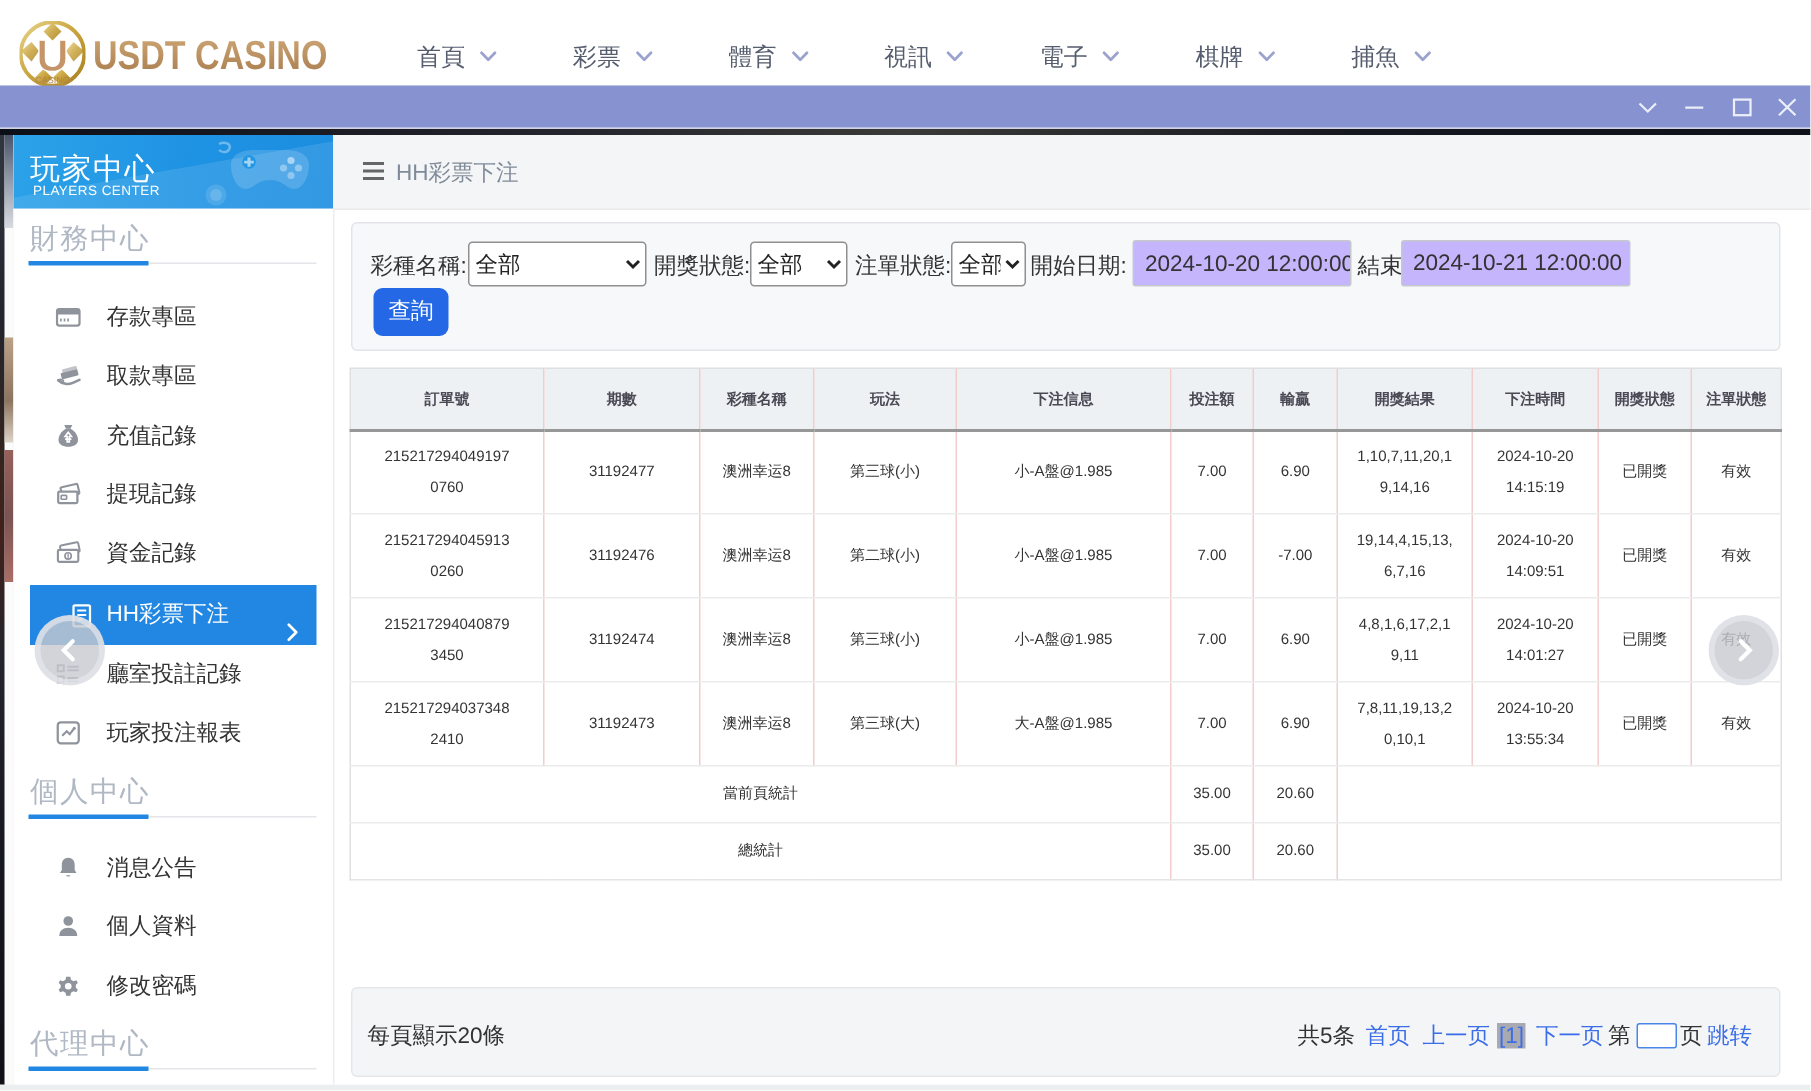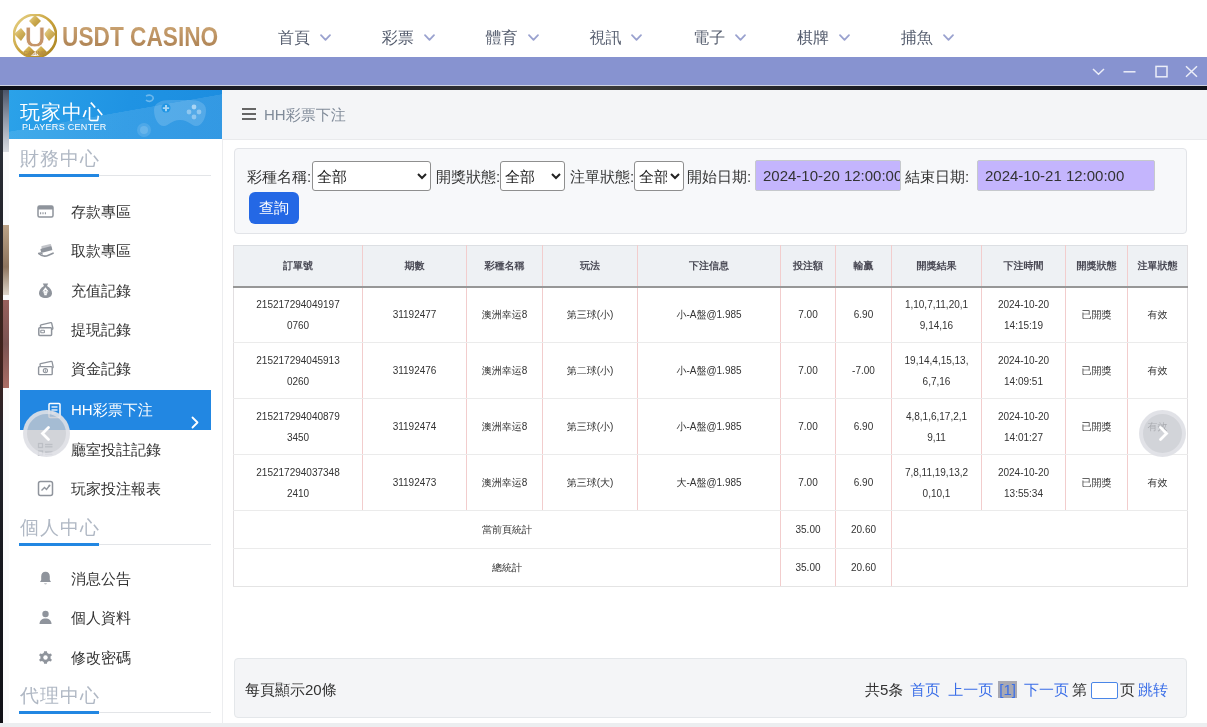--- a/index.html
+++ b/index.html
@@ -436,21 +436,21 @@
     </div>
   <div class="flabel" style="left:25px;">彩種名稱:</div>
       <select class="fsel" style="left:90px; width:119px;"><option>全部</option></select>
       <div class="flabel" style="left:214px;">開獎狀態:</div>
       <select class="fsel" style="left:278px; width:65px;"><option>全部</option></select>
       <div class="flabel" style="left:348px;">注單狀態:</div>
       <select class="fsel" style="left:412px; width:50px;"><option>全部</option></select>
       <div class="flabel" style="left:465px;">開始日期:</div>
       <input class="finp" style="left: 533px; width: 146px;" value="2024-10-20 12:00:00">
       <div class="flabel" style="left:683px;">結束日期:</div>
-      <input class="finp" style="left: 755px; width: 178px;" value="2024-10-21 12:00:00">
+      <input class="finp" style="left: 712px; width: 153px;" value="2024-10-21 12:00:00">
     </div>
 
   <div class="circ" style="left:23px; top:410px;">
       <svg width="17" height="17" viewBox="0 0 17 17">
         <path d="M10.5 2.5 L4.5 8.5 L10.5 14.5" stroke="#fff" stroke-width="2.8" fill="none" stroke-linecap="round"></path>
       </svg>
     </div>
   <div class="circ" style="left:1139px; top:410px;">
       <svg width="17" height="17" viewBox="0 0 17 17">
         <path d="M6.5 2.5 L12.5 8.5 L6.5 14.5" stroke="#fff" stroke-width="2.8" fill="none" stroke-linecap="round"></path>

